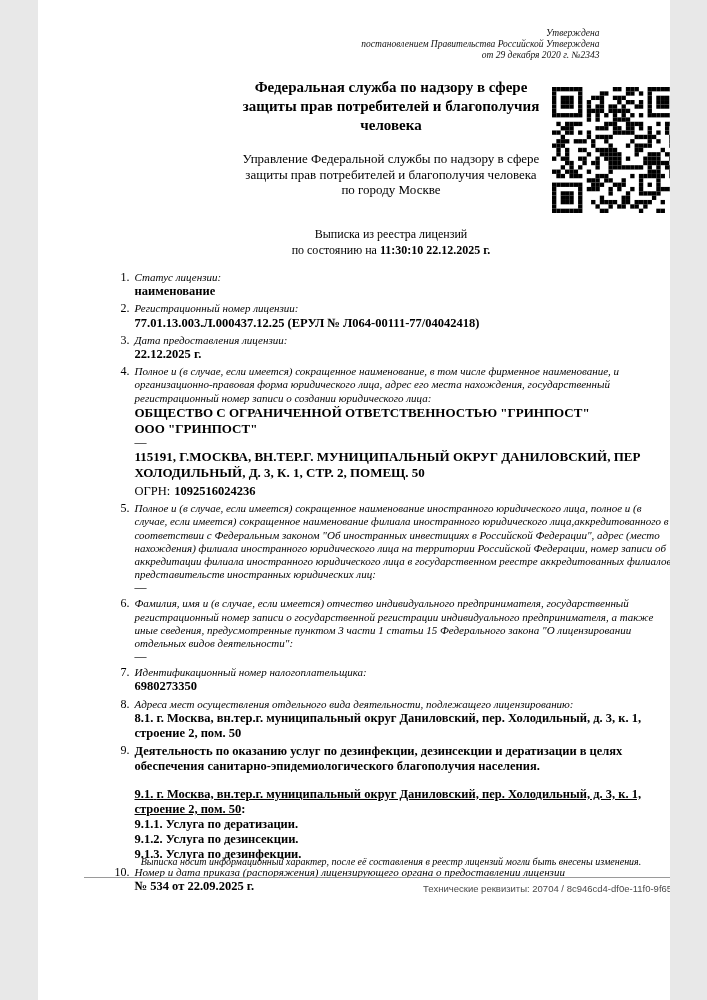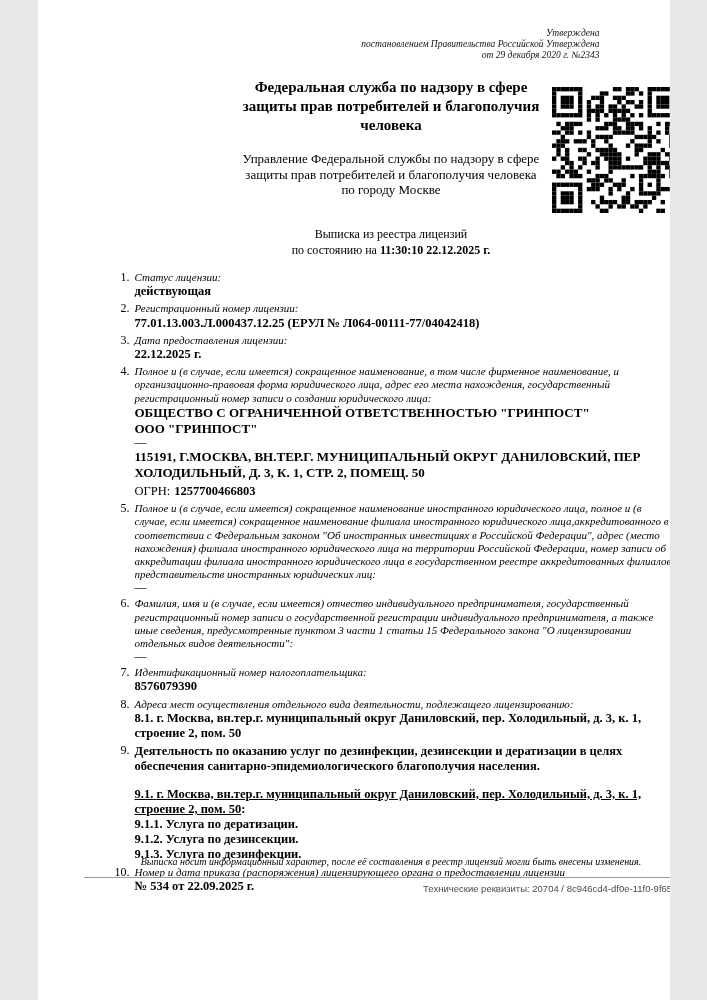--- a/index.html
+++ b/index.html
@@ -475,21 +475,21 @@
     <div>Выписка из реестра лицензий</div>
     <div><span>по состоянию на</span> <span class="bold">11:30:10 22.12.2025 г.</span></div>
   </div>
 
   <div class="items">
 
     <div class="item">
       <span class="num">1.</span>
       <div class="body">
         <div class="lbl">Статус лицензии:</div>
-        <div class="val">действующая</div>
+        <div class="val">наименование</div>
       </div>
     </div>
 
     <div class="item">
       <span class="num">2.</span>
       <div class="body">
         <div class="lbl">Регистрационный номер лицензии:</div>
         <div class="val">77.01.13.003.Л.000437.12.25 (ЕРУЛ № Л064-00111-77/04042418)</div>
       </div>
     </div>
@@ -503,21 +503,21 @@
     </div>
 
     <div class="item">
       <span class="num">4.</span>
       <div class="body">
         <div class="lbl">Полное и (в случае, если имеется) сокращенное наименование, в том числе фирменное наименование, и организационно-правовая форма юридического лица, адрес его места нахождения, государственный регистрационный номер записи о создании юридического лица:</div>
         <div class="val-caps">ОБЩЕСТВО С ОГРАНИЧЕННОЙ ОТВЕТСТВЕННОСТЬЮ "ГРИНПОСТ"</div>
         <div class="val-caps">ООО "ГРИНПОСТ"</div>
         <div class="dash">—</div>
         <div class="val-caps">115191, Г.МОСКВА, ВН.ТЕР.Г. МУНИЦИПАЛЬНЫЙ ОКРУГ ДАНИЛОВСКИЙ, ПЕР ХОЛОДИЛЬНЫЙ, Д. 3, К. 1, СТР. 2, ПОМЕЩ. 50</div>
-        <div class="ogrn"><span class="ogrn-lbl">ОГРН:</span> <span class="val">1257700466803</span></div>
+        <div class="ogrn"><span class="ogrn-lbl">ОГРН:</span> <span class="val">1092516024236</span></div>
       </div>
     </div>
 
     <div class="item">
       <span class="num">5.</span>
       <div class="body">
         <div class="lbl">Полное и (в случае, если имеется) сокращенное наименование иностранного юридического лица, полное и (в случае, если имеется) сокращенное наименование филиала иностранного юридического лица,аккредитованного в соответствии с Федеральным законом "Об иностранных инвестициях в Российской Федерации", адрес (место нахождения) филиала иностранного юридического лица на территории Российской Федерации, номер записи об аккредитации филиала иностранного юридического лица в государственном реестре аккредитованных филиалов, представительств иностранных юридических лиц:</div>
         <div class="dash">—</div>
       </div>
     </div>
@@ -527,21 +527,21 @@
       <div class="body">
         <div class="lbl">Фамилия, имя и (в случае, если имеется) отчество индивидуального предпринимателя, государственный регистрационный номер записи о государственной регистрации индивидуального предпринимателя, а также иные сведения, предусмотренные пунктом 3 части 1 статьи 15 Федерального закона "О лицензировании отдельных видов деятельности":</div>
         <div class="dash">—</div>
       </div>
     </div>
 
     <div class="item">
       <span class="num">7.</span>
       <div class="body">
         <div class="lbl">Идентификационный номер налогоплательщика:</div>
-        <div class="val">8576079390</div>
+        <div class="val">6980273350</div>
       </div>
     </div>
 
     <div class="item">
       <span class="num">8.</span>
       <div class="body">
         <div class="lbl">Адреса мест осуществления отдельного вида деятельности, подлежащего лицензированию:</div>
         <div class="val">8.1. г. Москва, вн.тер.г. муниципальный округ Даниловский, пер. Холодильный, д. 3, к. 1, строение 2, пом. 50</div>
       </div>
     </div>

